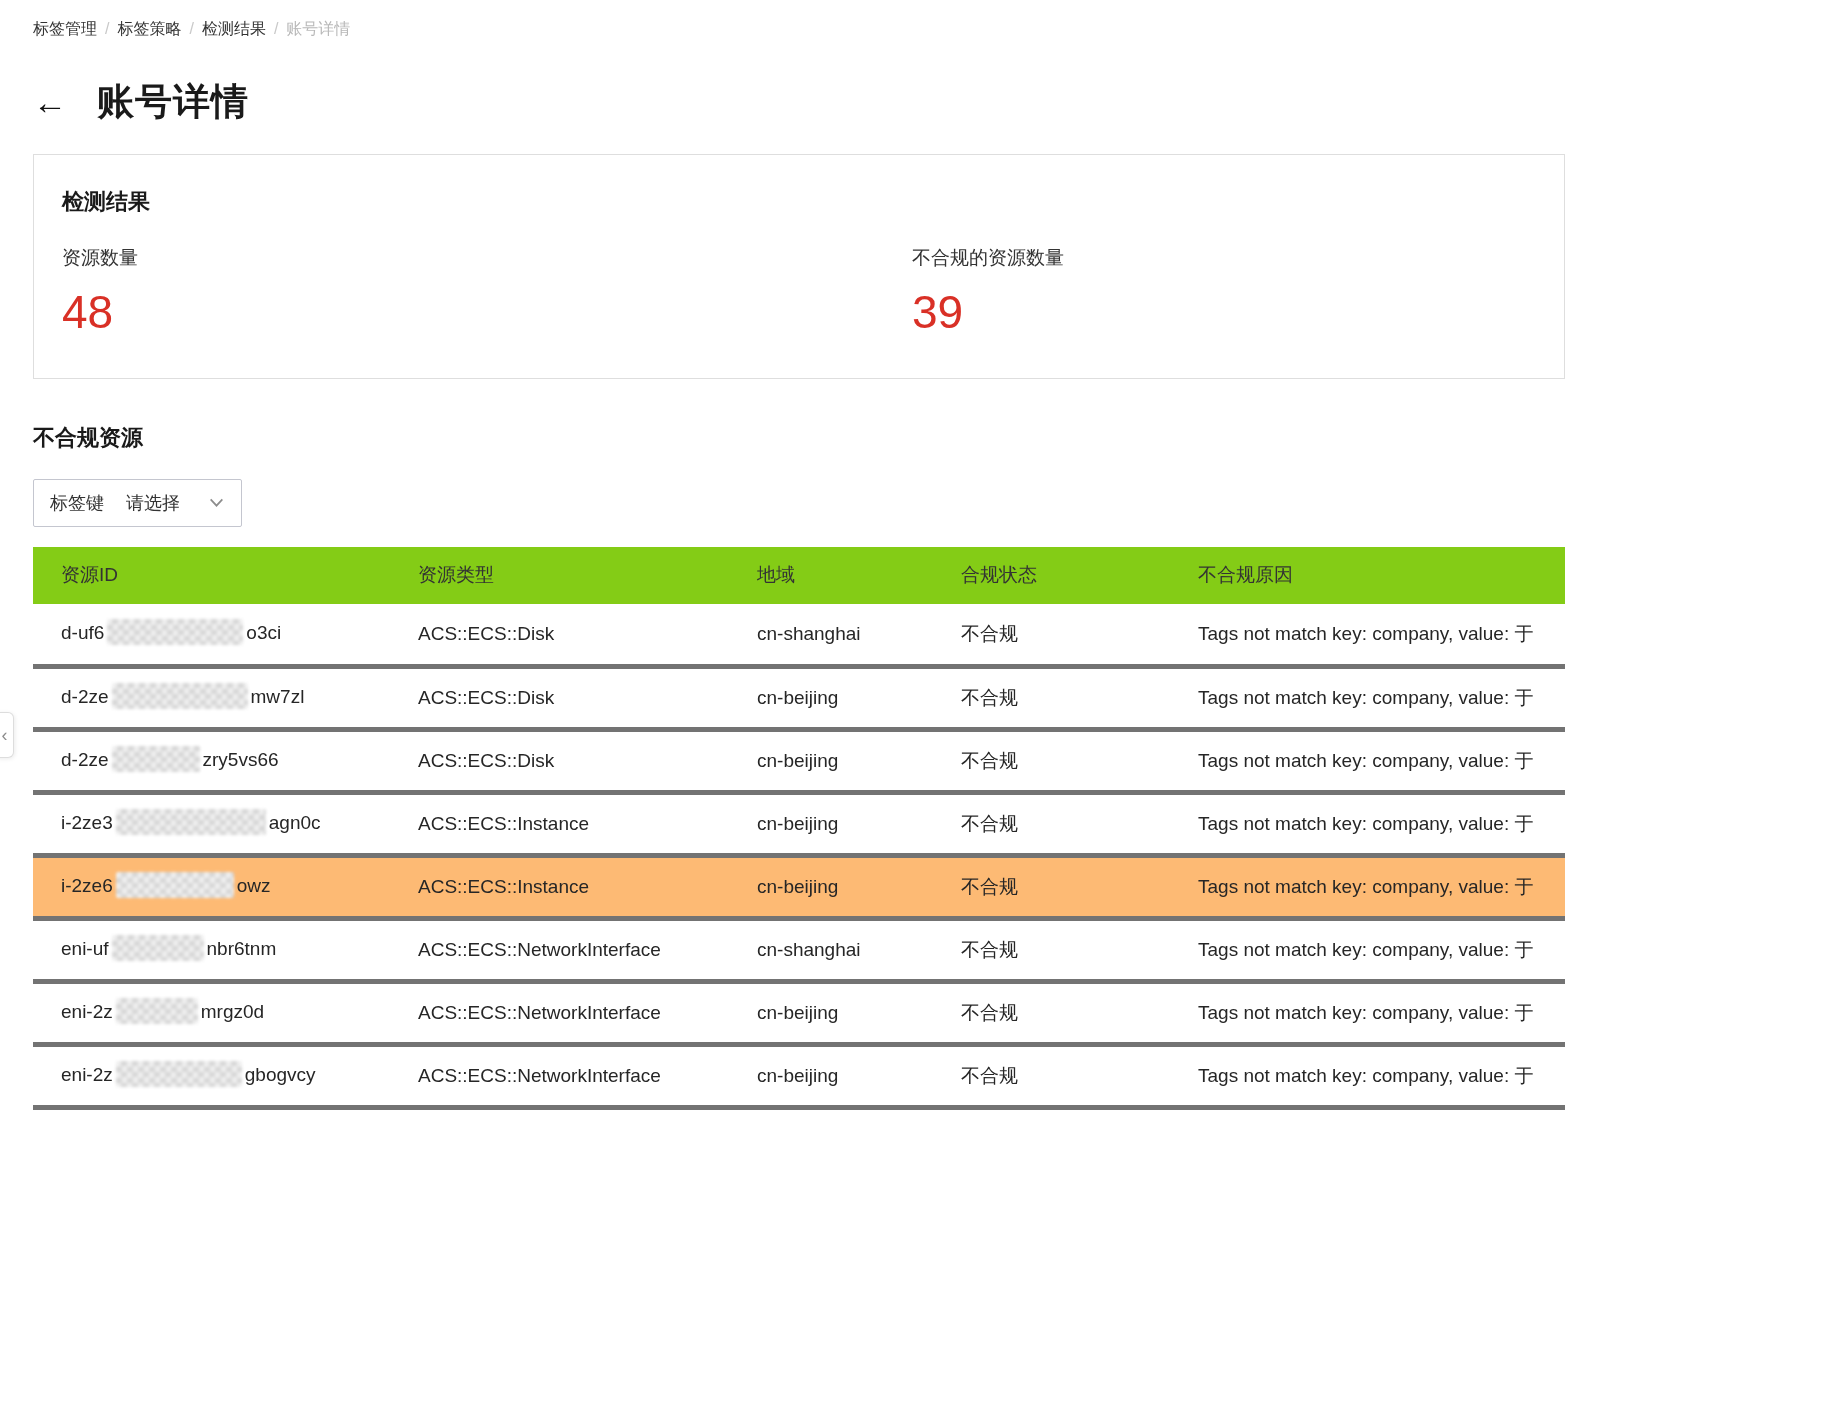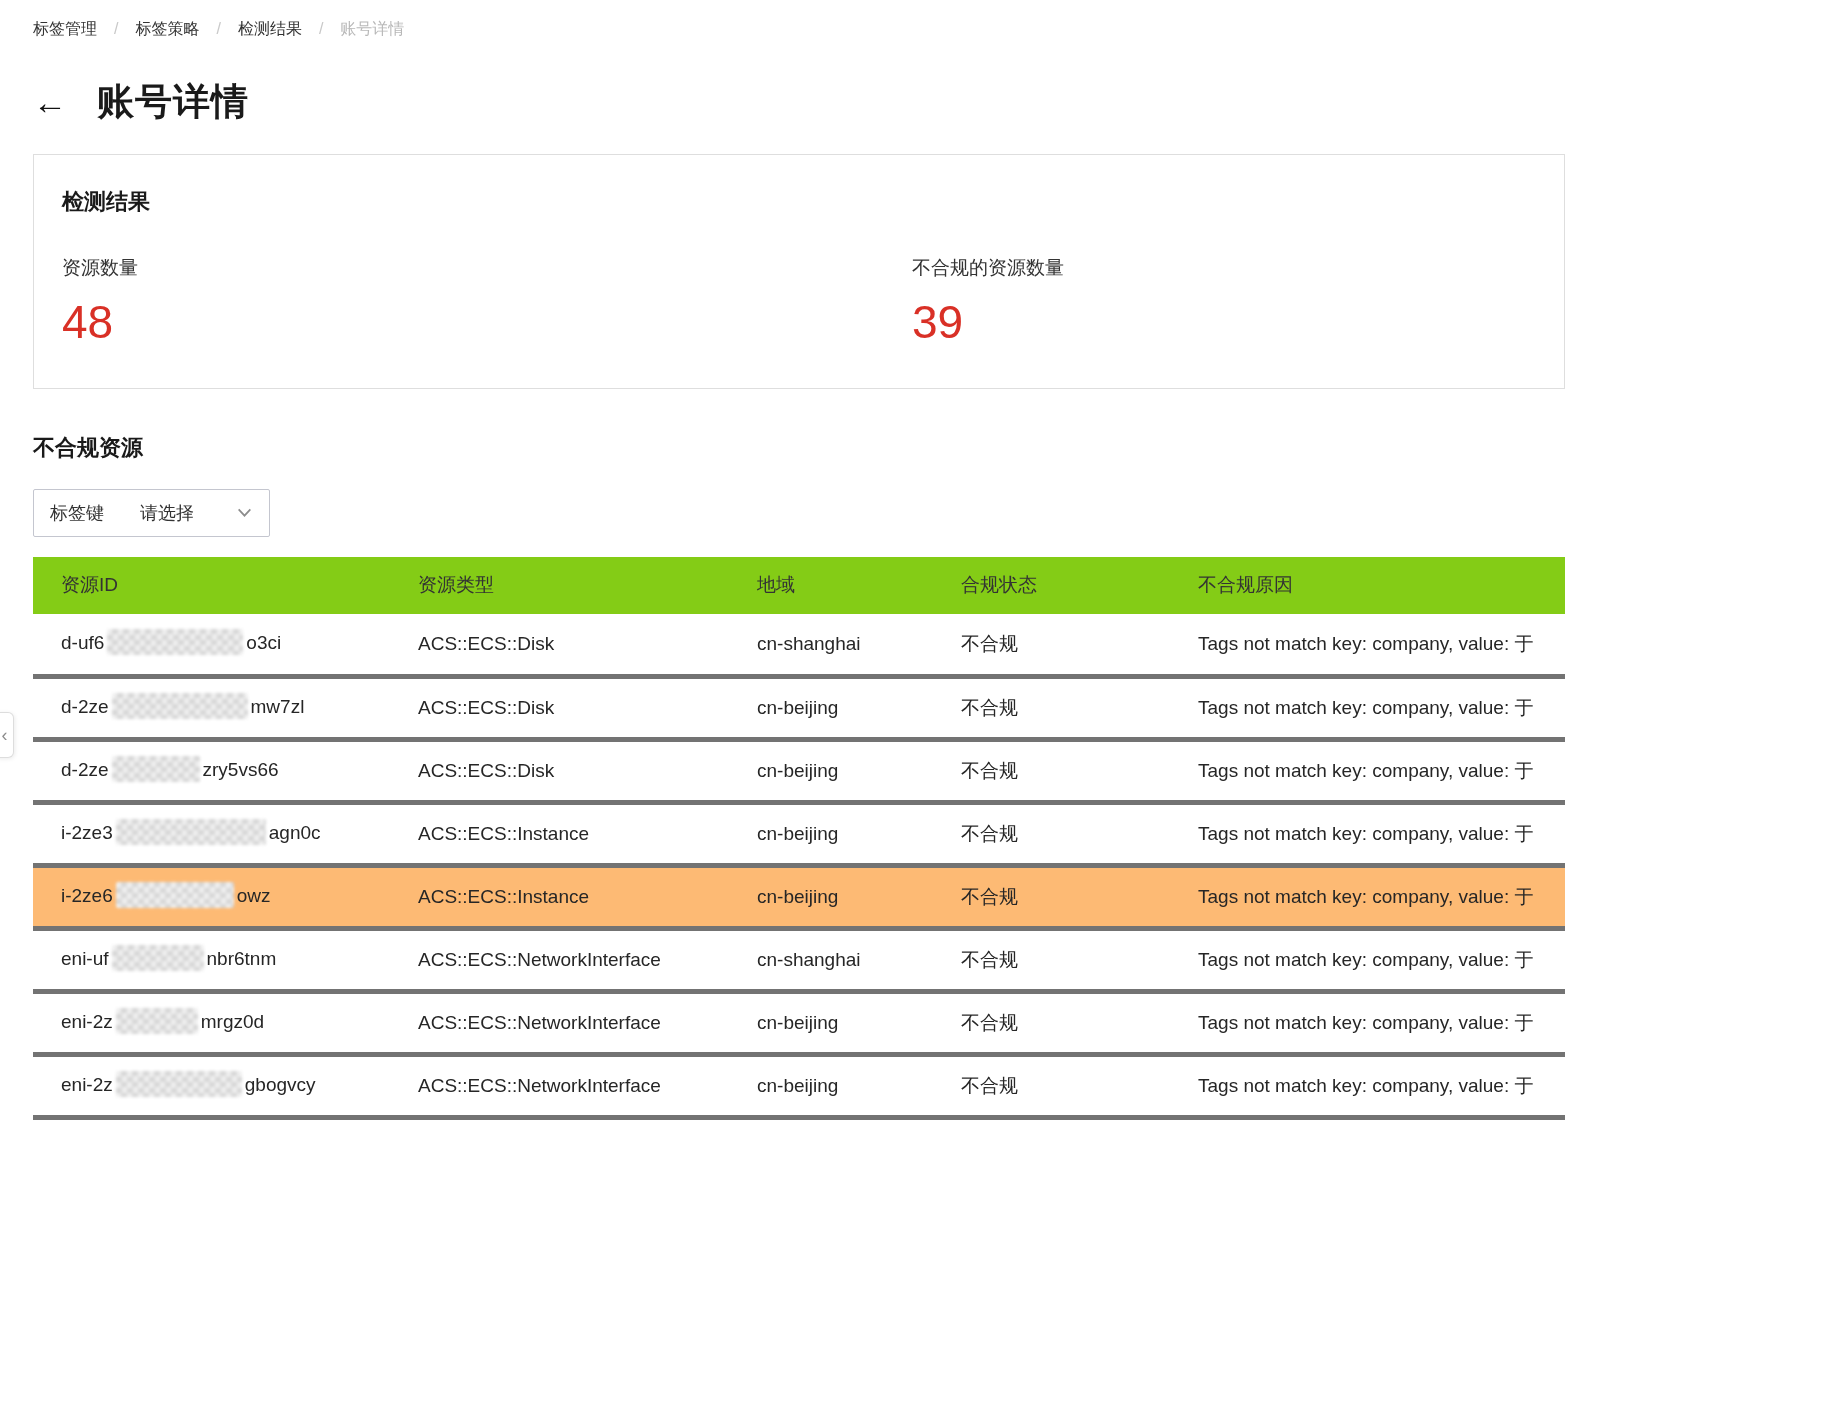--- a/index.html
+++ b/index.html
@@ -16,21 +16,21 @@
     padding: 18px 0 0 33px;
   }
   .content { width: 1532px; }
 
   
   .breadcrumb {
     font-size: 16px;
     color: #333;
     display: flex;
     align-items: center;
-    gap: 17px;
+    gap: 8px;
     height: 22px;
   }
   .bc-item { cursor: pointer; color: #333; }
   .bc-sep { color: #c9c9c9; }
   .bc-current { color: #b8b8b8; }
 
   
   .title-row {
     display: flex;
     align-items: center;
@@ -58,21 +58,21 @@
     width: 1532px;
     border: 1px solid #dedede;
     background: #fff;
     padding: 32px 28px 40px 28px;
   }
   .card-title {
     font-size: 22px;
     font-weight: 700;
     color: #1a1a1a;
   }
-  .stats { display: flex; margin-top: 38px; }
+  .stats { display: flex; margin-top: 28px; }
   .stat:nth-child(1) { width: 850px; }
   .stat-label { font-size: 19px; color: #333; }
   .stat-value {
     margin-top: 16px;
     font-size: 46px;
     line-height: 1.1;
     color: #D93026;
   }
 
   
@@ -87,21 +87,21 @@
   .filter-select {
     margin-top: 26px;
     display: inline-flex;
     align-items: center;
     height: 48px;
     padding: 0 16px;
     border: 1px solid #c4c6cf;
     border-radius: 2px;
     cursor: pointer;
     background: #fff;
-    gap: 36px;
+    gap: 22px;
   }
   .filter-label { font-size: 18px; color: #333; }
   .filter-value { font-size: 18px; color: #333; }
   .filter-chevron { display: inline-flex; margin-left: 6px; }
 
   
   .table-wrap { margin-top: 20px; width: 1532px; overflow: hidden; }
   table {
     width: 1532px;
     border-collapse: collapse;

